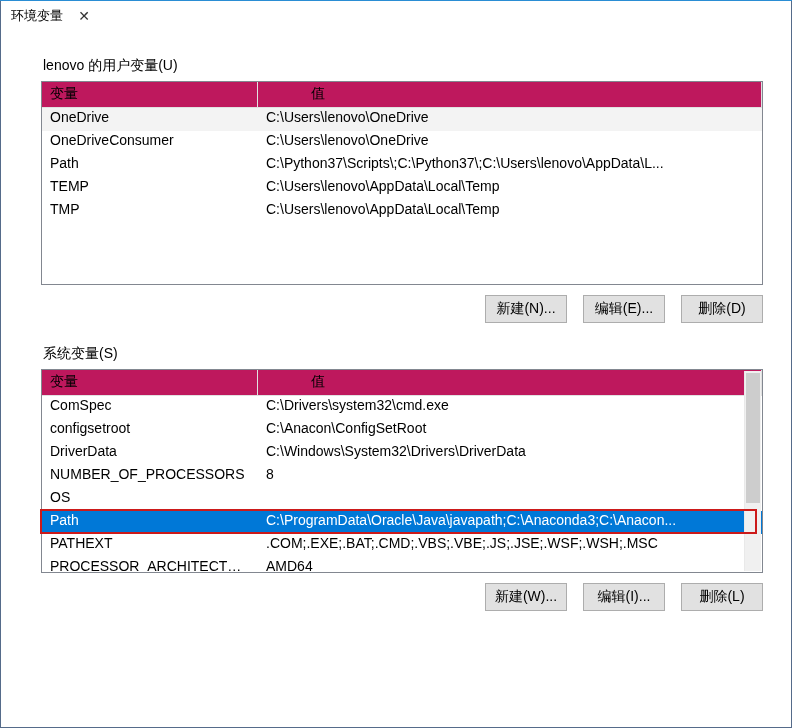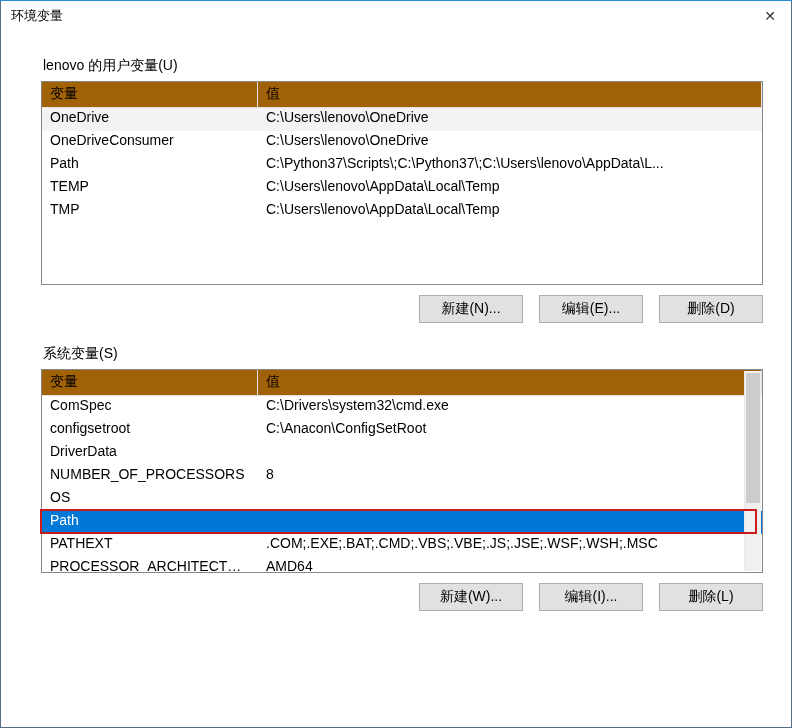--- a/index.html
+++ b/index.html
@@ -19,21 +19,20 @@
     border: 1px solid #556b8a;
     border-top: 1px solid #fff;
     position: relative;
     background: #fff;
   }
   .accent-line { height:1px; background:#2a8dd4; position:absolute; top:-1px; left:-1px; right:-1px; }
   .titlebar {
     height: 30px;
     display:flex;
     align-items:center;
-    justify-content:space-between;
     padding: 0 0 0 10px;
     font-size: 13px;
   }
   .titlebar .close {
     width: 42px; height: 28px;
     display:flex; align-items:center; justify-content:center;
     font-size:14px; font-family: "Segoe UI", sans-serif;
     color:#333;
   }
   .content {
@@ -48,22 +47,23 @@
     height: 204px;
     position:relative;
     overflow:hidden;
     background:#fff;
   }
   .list-box.sys { height:204px; }
   .header-row {
     display:flex;
     height:26px;
     border-bottom:1px solid #e1e1e1;
-    background:#a16207;
+    background:#be185d;
     font-size:14px;
+    gap:45px;
   }
   .header-row > div {
     padding:3px 8px;
     border-right:1px solid #e1e1e1;
     font-weight:normal;
   }
   .col-var { width:216px; flex:0 0 216px; }
   .col-val { flex:1; }
   .rows { }
   .row {
@@ -85,21 +85,21 @@
     border:2px solid #cc1a1a;
     pointer-events:none;
   }
   .buttons {
     display:flex;
     justify-content:flex-end;
     gap:16px;
     margin-top:10px;
   }
   .btn {
-    width:104px;
+    width:82px;
     height:28px;
     background:#e1e1e1;
     border:1px solid #adadad;
     font-family:inherit;
     font-size:14px;
     cursor:pointer;
   }
   .sys-scroll {
     position:absolute;
     top:1px; right:1px; bottom:1px;
@@ -183,30 +183,32 @@
               <div class="row">
                 <div class="col-var">ComSpec</div>
                 <div class="col-val">C:\Drivers\system32\cmd.exe</div>
               </div>
               <div class="row">
                 <div class="col-var">configsetroot</div>
                 <div class="col-val">C:\Anacon\ConfigSetRoot</div>
               </div>
               <div class="row">
                 <div class="col-var">DriverData</div>
+                <div class="col-val">C:\Windows\System32\Drivers\DriverData</div>
               </div>
               <div class="row">
                 <div class="col-var">NUMBER_OF_PROCESSORS</div>
                 <div class="col-val">8</div>
               </div>
               <div class="row">
                 <div class="col-var">OS</div>
               </div>
               <div class="row selected">
                 <div class="col-var">Path</div>
+                <div class="col-val">C:\ProgramData\Oracle\Java\javapath;C:\Anaconda3;C:\Anacon...</div>
               </div>
               <div class="row">
                 <div class="col-var">PATHEXT</div>
                 <div class="col-val">.COM;.EXE;.BAT;.CMD;.VBS;.VBE;.JS;.JSE;.WSF;.WSH;.MSC</div>
               </div>
               <div class="row">
                 <div class="col-var">PROCESSOR_ARCHITECTURE</div>
                 <div class="col-val">AMD64</div>
               </div>
             </div>

